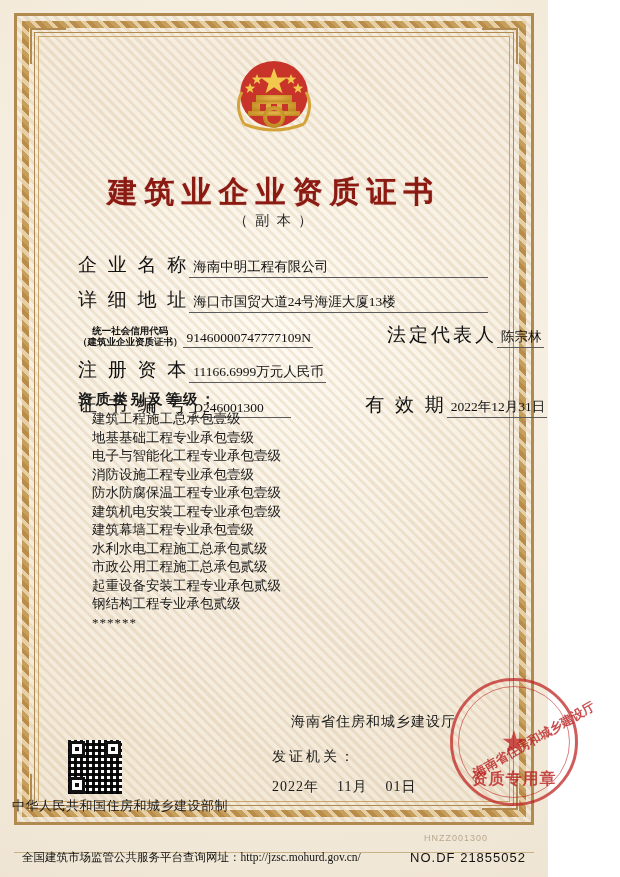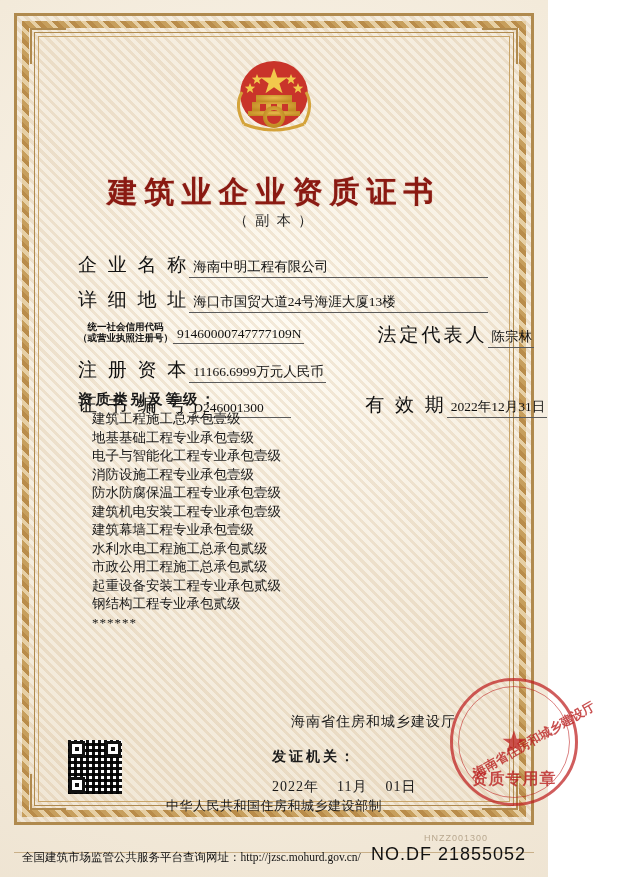--- a/index.html
+++ b/index.html
@@ -138,21 +138,21 @@
   .value {
     flex: 1 1 auto;
     border-bottom: 1px solid #5a5a5a;
     padding: 0 2px 1px 4px;
     font-size: 13.5px;
     white-space: nowrap;
     overflow: visible;
   }
   .spacer { width: 10px; flex: 0 0 10px; }
 
-  .row-split { display: flex; align-items: flex-start; margin-bottom: 9px; gap: 32px; }
+  .row-split { display: flex; align-items: flex-end; margin-bottom: 9px; gap: 32px; }
   .cell { display: flex; align-items: flex-end; }
   .cell.left { flex: 0 0 52%; }
   .cell.right { flex: 1 1 auto; }
 
   .multiline-value {
     flex: 1 1 auto;
     border-bottom: 1px solid #5a5a5a;
     padding: 0 2px 0 4px;
     font-size: 12px;
     line-height: 14px;
@@ -180,21 +180,21 @@
 
   
   .issuer {
     position: absolute;
     right: 92px;
     top: 713px;
     text-align: left;
     font-size: 14px;
   }
   .issuer-line1 { letter-spacing: 1px; }
-  .issuer-label { font-weight: 700; letter-spacing: 3px; }
+  .issuer-label { font-weight: 400; letter-spacing: 3px; }
 
   .issue-date {
     position: absolute;
     right: 96px;
     top: 748px;
     font-size: 14px;
     letter-spacing: 1px;
     width: 180px;
     text-align: left;
   }
@@ -248,23 +248,23 @@
     text-align: center;
     font-size: 16px;
     color: rgba(185,28,28,0.78);
     font-weight: bold;
     letter-spacing: 1px;
   }
 
   
   .produced-by {
     position: absolute;
-    left: 0; right: 0;
+    left: 12px; right: 0;
     top: 797px;
-    text-align: center;
+    text-align: left;
     font-size: 13px;
     letter-spacing: 0.5px;
   }
 
   
   .qr {
     position: absolute;
     left: 68px;
     top: 740px;
     width: 54px;
@@ -313,21 +313,21 @@
     left: 22px;
     bottom: 2px;
     font-size: 11.5px;
     color: #111;
     font-family: "Liberation Serif", serif;
   }
   .bottom-right {
     position: absolute;
     right: 22px;
     bottom: 2px;
-    font-size: 18px;
+    font-size: 13px;
     color: #111;
     font-family: "Liberation Sans", sans-serif;
     letter-spacing: 1px;
     text-align: center;
   }
   .hr-line {
     position: absolute;
     left: 14px; right: 14px;
     bottom: 24px;
     border-top: 1px solid #c9b089;
@@ -391,21 +391,21 @@
 
     <div class="row">
       <span class="label">详 细 地 址</span>
       <span class="value">海口市国贸大道24号海涯大厦13楼</span>
     </div>
 
     <div class="row-split">
       <div class="cell left">
         <span class="label-sm">
           <span>统一社会信用代码</span><br>
-          <span>（或营业执照注册号）</span>
+          <span>（建筑业企业资质证书）</span>
         </span>
         <span class="value">91460000747777109N</span>
       </div>
       <div class="spacer"></div>
       <div class="cell right">
         <span class="label">法定代表人</span>
         <span class="value">陈宗林</span>
       </div>
     </div>
 

